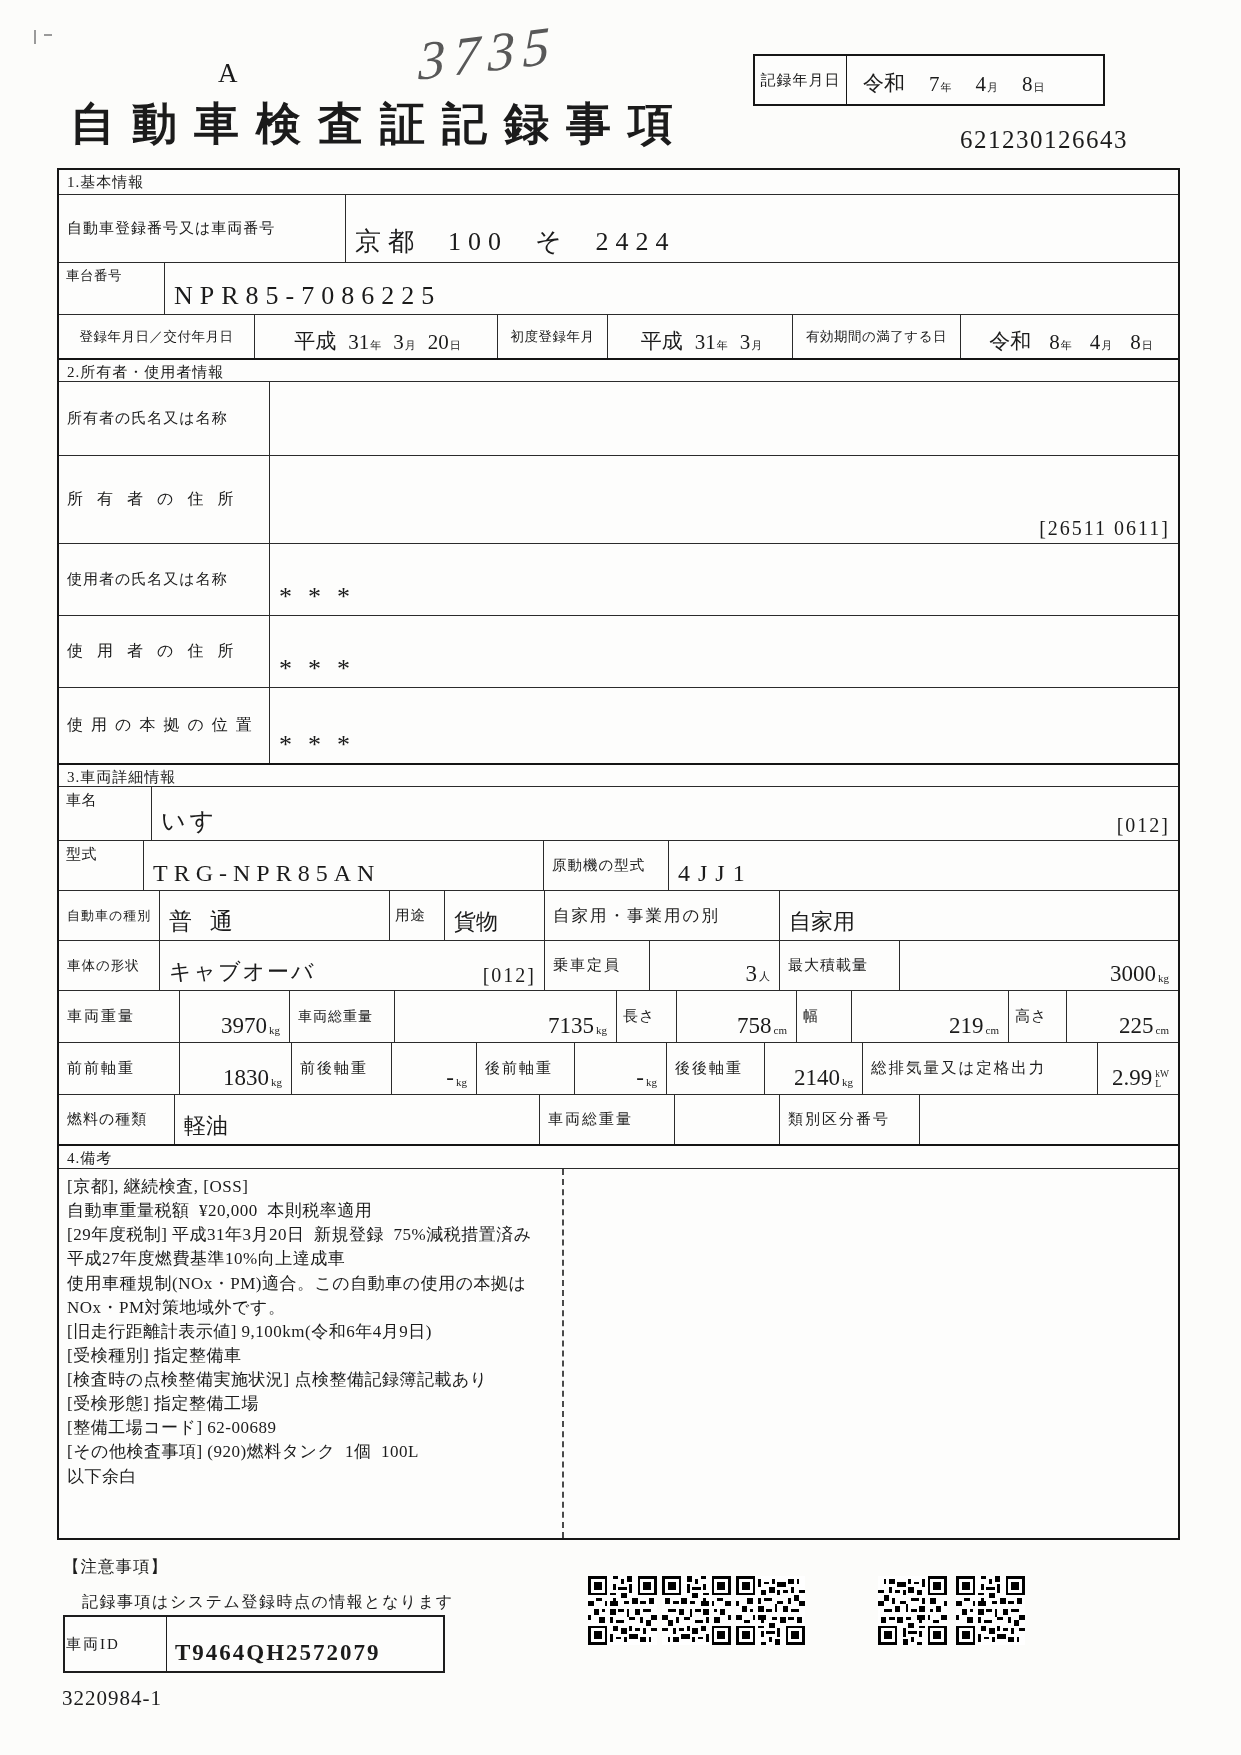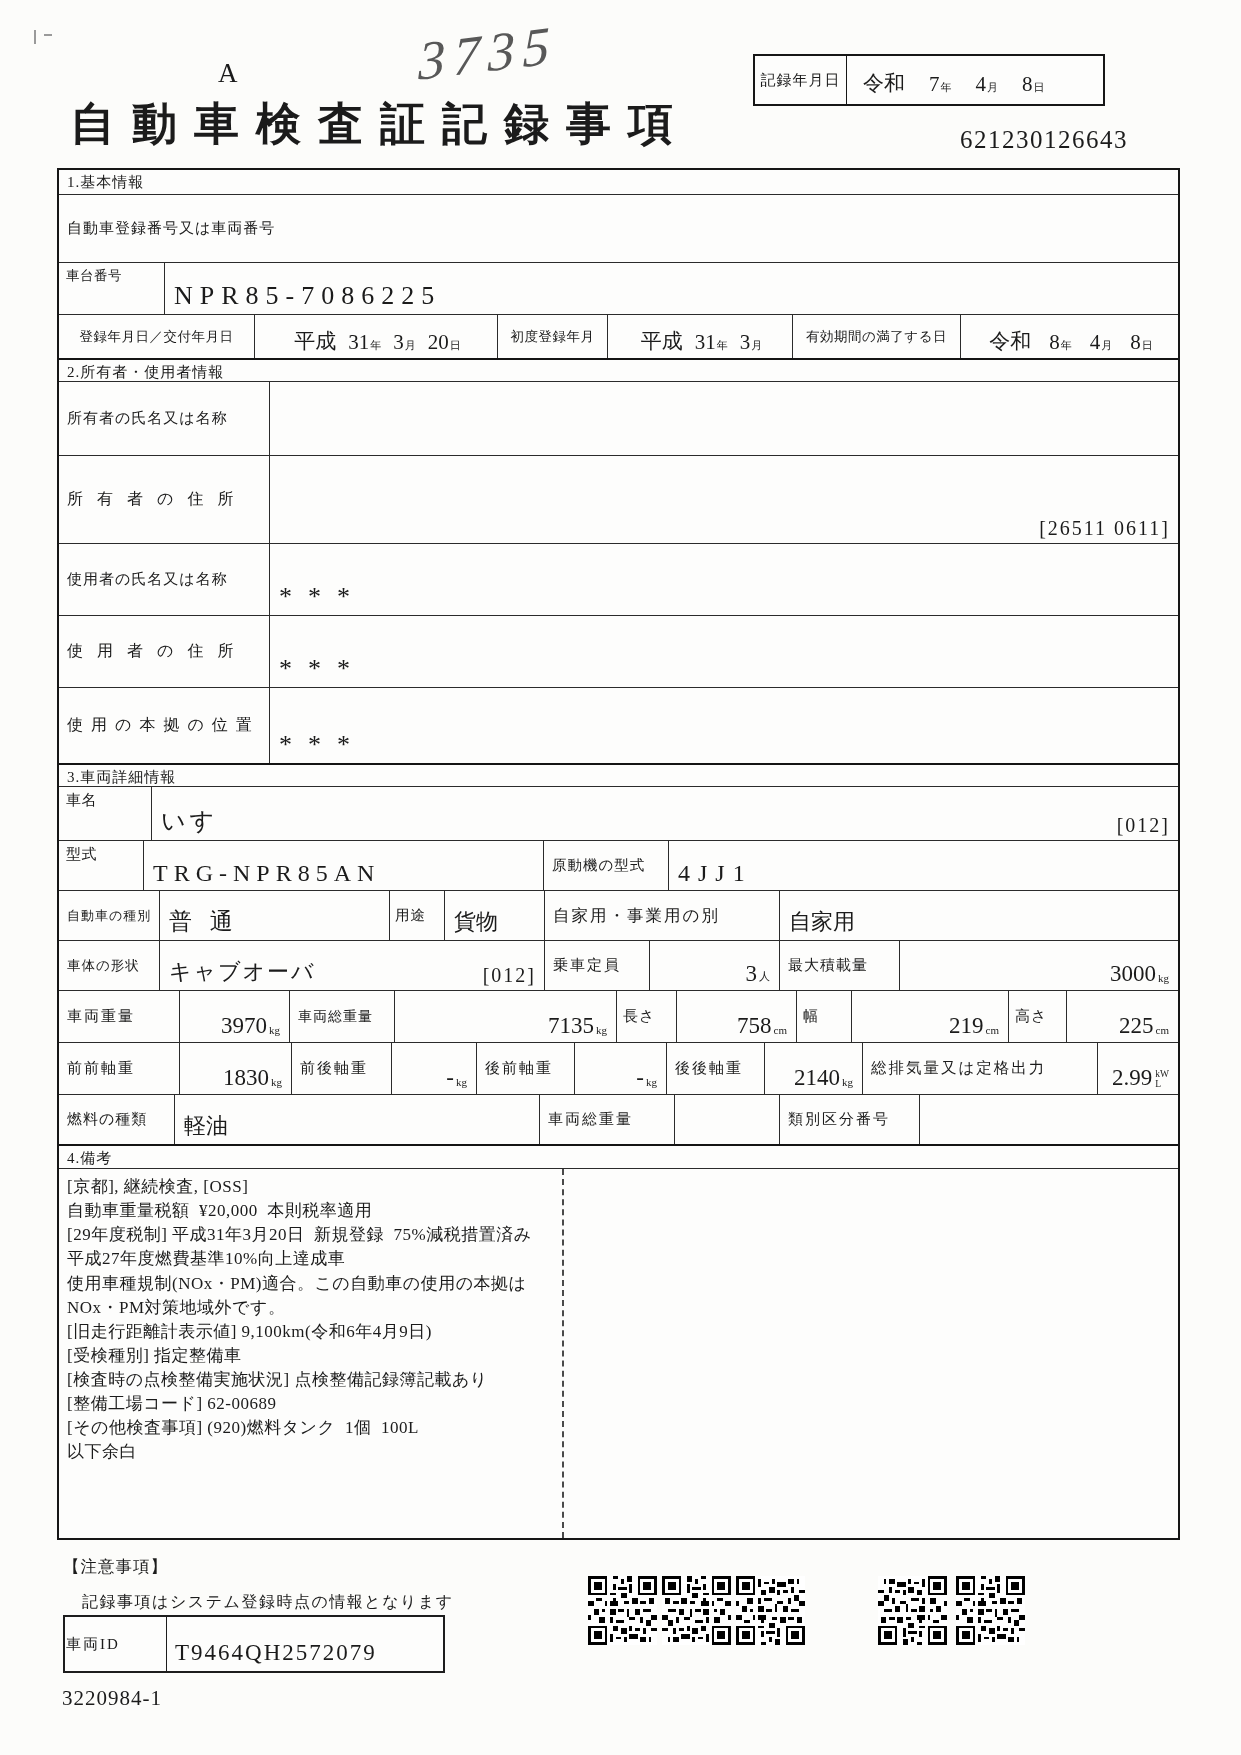--- a/index.html
+++ b/index.html
@@ -71,21 +71,21 @@
   .notice-header { position:absolute; left:63px; top:1556px; font-size:16.5px;
                    letter-spacing:1px; }
   .notice-text { position:absolute; left:82px; top:1592px; font-size:16px;
                  letter-spacing:1.5px; }
   .vid-box { position:absolute; left:63px; top:1615px; width:382px; height:58px;
              border:2px solid #1d1d1d; display:flex; background:#fdfdfc; }
   .vid-box .vlabel { width:102px; border-right:1.5px solid #1d1d1d; display:flex;
                      align-items:center; padding-left:1px; font-size:15px;
                      letter-spacing:2px; }
   .vid-box .vval { flex:1; display:flex; align-items:flex-end;
-                   padding:12px 0 5px 8px; font-size:23px; letter-spacing:2px; }
+                   padding:12px 0 5px 8px; font-size:23px; letter-spacing:2px;font-weight:bold; }
   .form-number { position:absolute; left:62px; top:1686px; font-size:21px;
                  letter-spacing:1px; }
   .qr-group { position:absolute; display:flex; gap:5px; }
   .qr { width:69px; height:69px; shape-rendering:crispEdges; }
 </style>
 </head>
 <body>
 
 <svg width="0" height="0" style="position:absolute">
   <defs>
@@ -127,20 +127,21 @@
         </span>
     </div>
   </div>
 
   <div class="vtable">
 
     <div class="row sec-header" style="height:24px">1.基本情報</div>
 
     <div class="row" style="height:68px">
       <div class="cell first lab-mid" style="width:286px">自動車登録番号又は車両番号</div>
+      <div class="cell flexfill val big-val">京都  100  そ  2424</div>
     </div>
 
     <div class="row" style="height:52px">
       <div class="cell first lab" style="width:105px">車台番号</div>
       <div class="cell flexfill val big-val">NPR85-7086225</div>
     </div>
 
     <div class="row" style="height:44px">
       <div class="cell first lab-c" style="width:195px">登録年月日／交付年月日</div>
       <div class="cell val val-center" style="width:243px;gap:12px">
@@ -335,20 +336,21 @@
     <div class="row remarks">
       <div class="remarks-inner">
           <div class="remark-line">[京都], 継続検査, [OSS]</div>
           <div class="remark-line">自動車重量税額  ¥20,000  本則税率適用</div>
           <div class="remark-line">[29年度税制] 平成31年3月20日  新規登録  75%減税措置済み</div>
           <div class="remark-line">平成27年度燃費基準10%向上達成車</div>
           <div class="remark-line">使用車種規制(NOx・PM)適合。この自動車の使用の本拠はNOx・PM対策地域外です。</div>
           <div class="remark-line">[旧走行距離計表示値] 9,100km(令和6年4月9日)</div>
           <div class="remark-line">[受検種別] 指定整備車</div>
           <div class="remark-line">[検査時の点検整備実施状況] 点検整備記録簿記載あり</div>
+          <div class="remark-line">[受検形態] 指定整備工場</div>
           <div class="remark-line">[整備工場コード] 62-00689</div>
           <div class="remark-line">[その他検査事項] (920)燃料タンク  1個  100L</div>
           <div class="remark-line">以下余白</div>
         </div>
       <div class="remarks-divider"></div>
     </div>
 
   </div>
 
   <div class="notice-header">【注意事項】</div>

